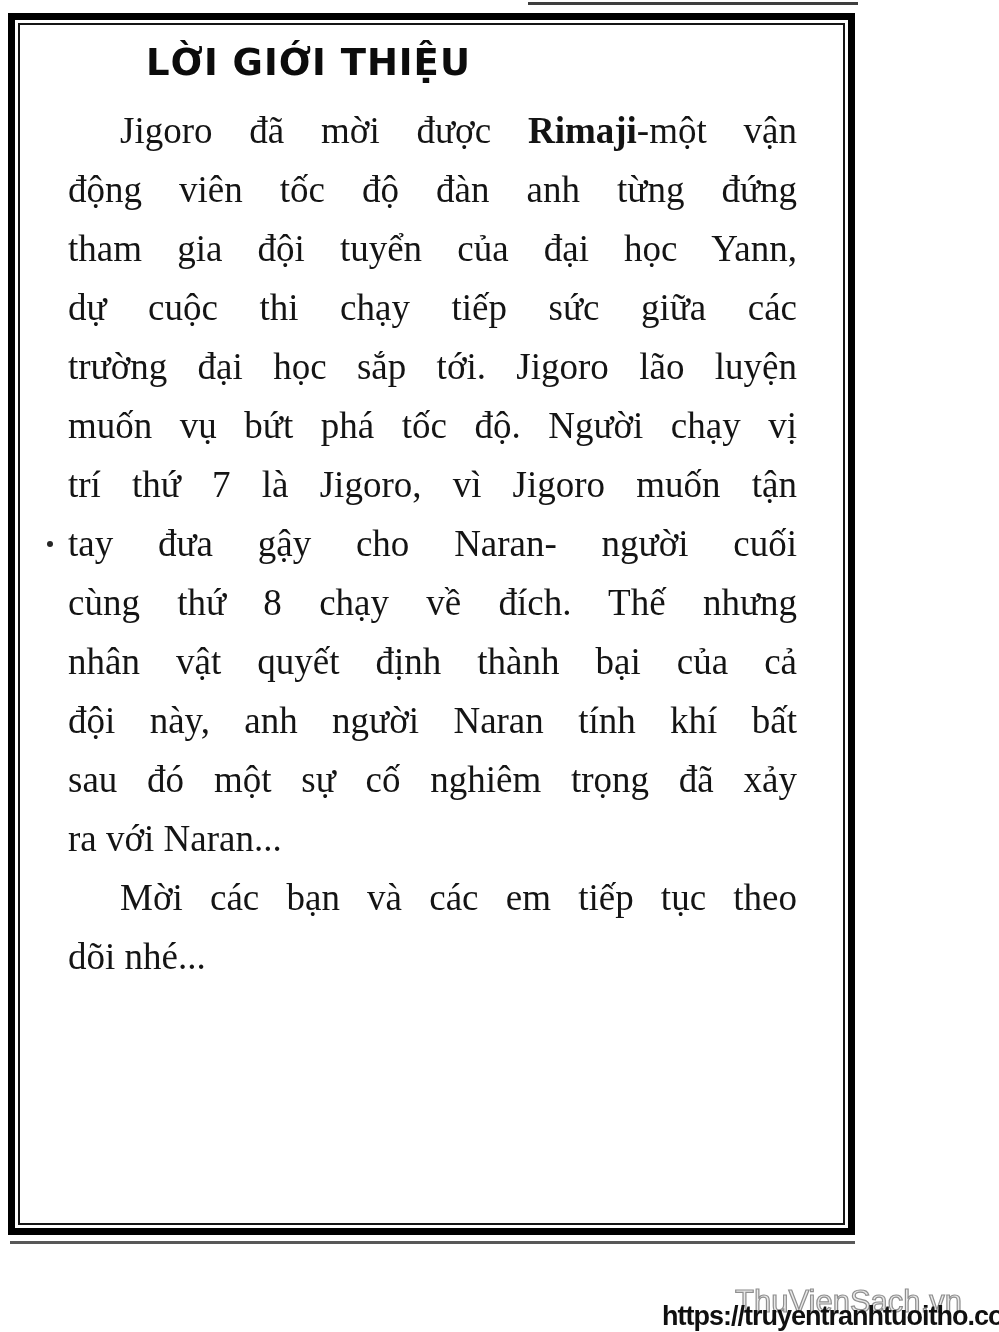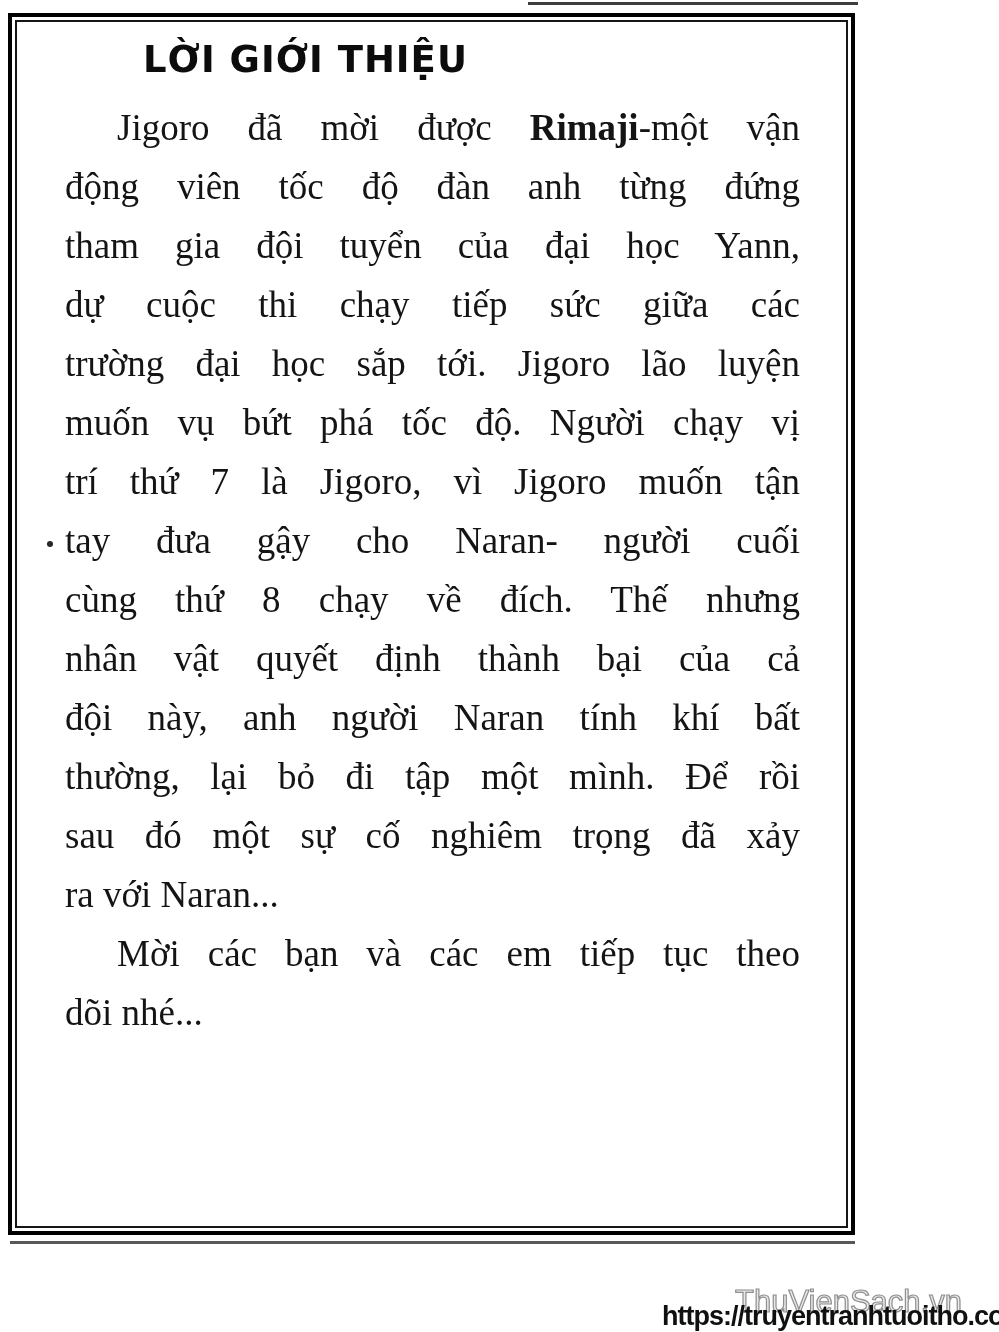--- a/index.html
+++ b/index.html
@@ -45,21 +45,21 @@
   }
 
   
   .frame {
     position: absolute;
     left: 8px;
     top: 13px;
     width: 847px;
     height: 1222px;
     box-sizing: border-box;
-    border: 4px solid #000000;
+    border: 7px solid #000000;
   }
   .frame-inner {
     position: absolute;
     inset: 3px;
     box-sizing: border-box;
     border: 2px solid #161616;
     padding: 10px 46px 0 48px;
   }
 
   
@@ -132,21 +132,20 @@
         <div class="line j"><span>động viên tốc độ đàn anh từng đứng</span></div>
         <div class="line j"><span>tham gia đội tuyển của đại học Yann,</span></div>
         <div class="line j"><span>dự cuộc thi chạy tiếp sức giữa các</span></div>
         <div class="line j"><span>trường đại học sắp tới. Jigoro lão luyện</span></div>
         <div class="line j"><span>muốn vụ bứt phá tốc độ. Người chạy vị</span></div>
         <div class="line j"><span>trí thứ 7 là Jigoro, vì Jigoro muốn tận</span></div>
         <div class="line j"><span>tay đưa gậy cho Naran- người cuối</span></div>
         <div class="line j"><span>cùng thứ 8 chạy về đích. Thế nhưng</span></div>
         <div class="line j"><span>nhân vật quyết định thành bại của cả</span></div>
         <div class="line j"><span>đội này, anh người Naran tính khí bất</span></div>
-        <div class="line j"><span>thường, lại bỏ đi tập một mình. Để rồi</span></div>
         <div class="line j"><span>sau đó một sự cố nghiêm trọng đã xảy</span></div>
         <div class="line"><span>ra với Naran...</span></div>
         <div class="line j indent"><span>Mời các bạn và các em tiếp tục theo</span></div>
         <div class="line"><span>dõi nhé...</span></div>
       </div>
   </div>
 </div>
 
 <div class="artifact-dot"></div>
 <div class="artifact-bottom"></div>

